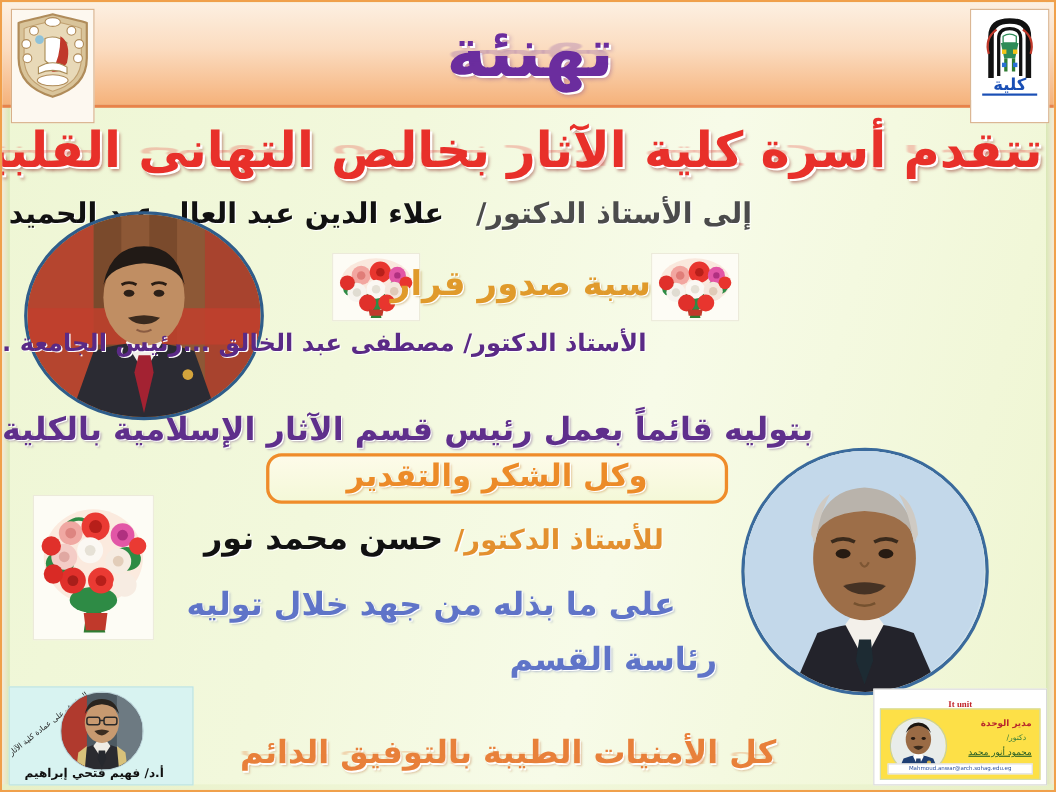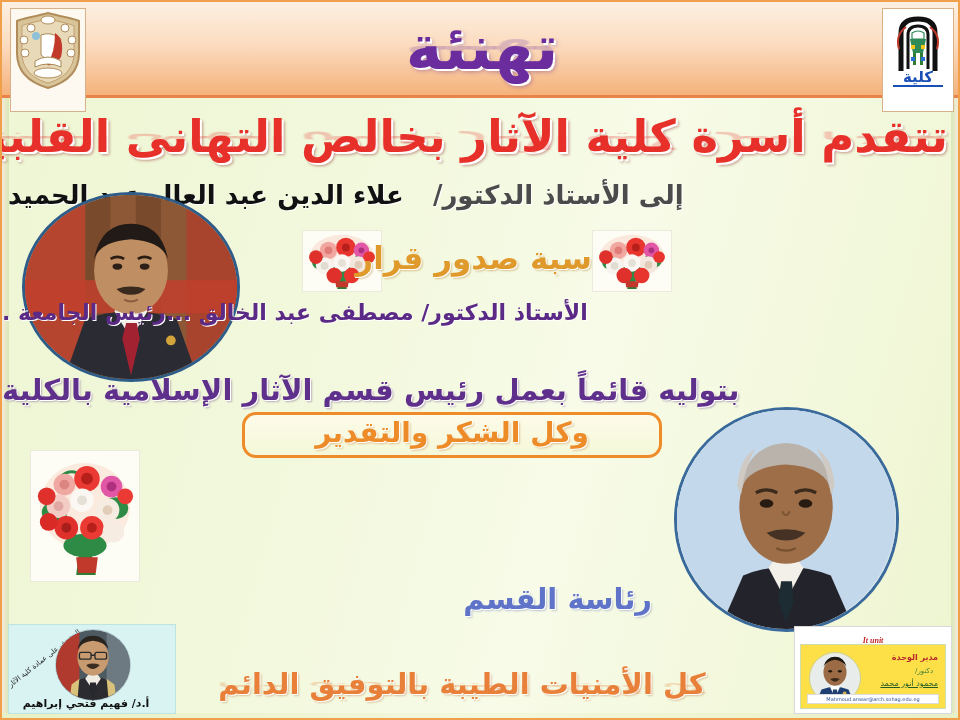--- a/index.html
+++ b/index.html
@@ -305,21 +305,20 @@
   #itunit-header {
     position: absolute;
     left: 0; right: 0; top: 1px;
     height: 15px;
     text-align: center;
     direction: rtl;
   }
   #itunit-label {
     font-size: 8px; font-weight: bold; color: #c0262b;
     font-family: "Liberation Serif", serif;
-    font-style: italic;
   }
   #itunit-ar1 { font-size: 5px; color: #a32025; display: block; line-height: 6px; }
   #itunit-ar2 { font-size: 5px; color: #a32025; display: block; line-height: 6px; }
   #itunit-body {
     position: absolute;
     left: 5px; right: 5px; top: 17px; bottom: 4px;
     background: #fde047;
     border: 1px solid #cfdcb2;
     box-sizing: border-box;
   }
@@ -543,20 +542,24 @@
       <circle cx="36" cy="78" r="12" fill="#e0302b"></circle>
         <circle cx="36" cy="78" r="5" fill="#a81e1a"></circle>
       <circle cx="62" cy="78" r="12" fill="#ea3a33"></circle>
         <circle cx="62" cy="78" r="5" fill="#b71f1a"></circle>
       <circle cx="84" cy="82" r="11" fill="#f7ece2"></circle>
       <circle cx="18" cy="72" r="9" fill="#d92a25"></circle>
       <path d="M46 108 L68 108 L66 124 L48 124 Z" fill="#c0392b"></path>
     </svg>
   </div>
 
+  <div class="line" id="line-thanked">
+    <span class="prefix">للأستاذ الدكتور/</span>
+    <span>حسن محمد نور</span>
+  </div>
 
   <div class="portrait" id="portrait-thanked">
     <svg width="100%" height="100%" viewBox="0 0 225 225" preserveAspectRatio="xMidYMid slice">
       <rect x="0" y="0" width="225" height="225" fill="#cfe0ee"></rect>
       <ellipse cx="112" cy="110" rx="112" ry="115" fill="#c3d8ea"></ellipse>
       <path d="M44 225 L68 170 Q112 152 158 170 L182 225 Z" fill="#23232b"></path>
       <path d="M94 162 L112 196 L130 162 L124 154 L100 154 Z" fill="#f3f0ea"></path>
       <path d="M107 176 L118 176 L120 196 L112 218 L104 196 Z" fill="#1d2b33"></path>
       <ellipse cx="112" cy="100" rx="48" ry="58" fill="#9d6e48"></ellipse>
       <path d="M64 86 Q70 36 112 34 Q154 36 160 86 Q154 58 112 56 Q70 58 64 86 Z" fill="#b9b3ab"></path>
@@ -565,20 +568,21 @@
       <ellipse cx="92" cy="96" rx="7" ry="4.4" fill="#271b12"></ellipse>
       <ellipse cx="132" cy="96" rx="7" ry="4.4" fill="#271b12"></ellipse>
       <path d="M81 85 Q92 79 103 85" stroke="#3a2a1c" stroke-width="3.4" fill="none"></path>
       <path d="M121 85 Q132 79 143 85" stroke="#3a2a1c" stroke-width="3.4" fill="none"></path>
       <path d="M92 126 Q112 119 132 126 Q124 134 112 134 Q100 134 92 126 Z" fill="#453224"></path>
       <path d="M102 142 Q112 147 122 142" stroke="#75512f" stroke-width="2.4" fill="none"></path>
       <path d="M108 104 Q112 112 116 104" stroke="#7d5634" stroke-width="2" fill="none"></path>
     </svg>
   </div>
 
+  <div class="line" id="line-reason1">على ما بذله من جهد خلال توليه</div>
   <div class="line" id="line-reason2">رئاسة القسم</div>
 
   <div class="line" id="line-wishes">كل الأمنيات الطيبة بالتوفيق الدائم</div>
   <div id="line-wishes-echo">كل الأمنيات الطيبة بالتوفيق الدائم</div>
 
   <div id="card-dean">
     <div id="card-dean-arc">المشرف على عمادة كلية الآثار جامعة سوهاج</div>
     <div id="card-dean-photo">
       <svg width="100%" height="100%" viewBox="0 0 76 72" preserveAspectRatio="xMidYMid slice">
         <rect width="76" height="72" fill="#4e5a62"></rect>

